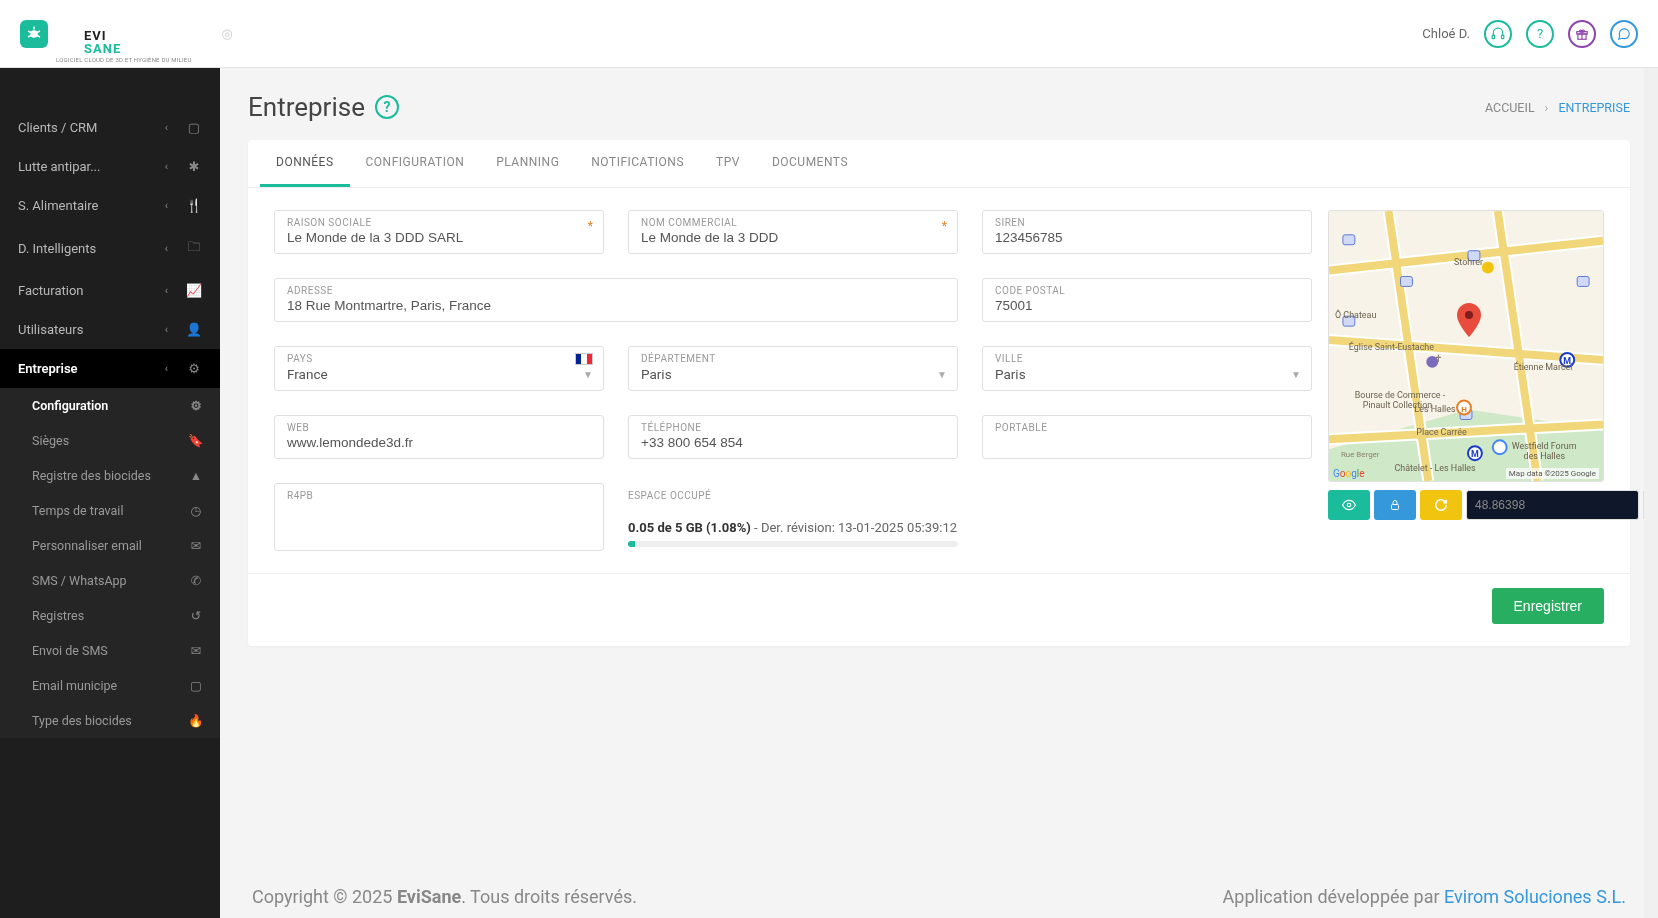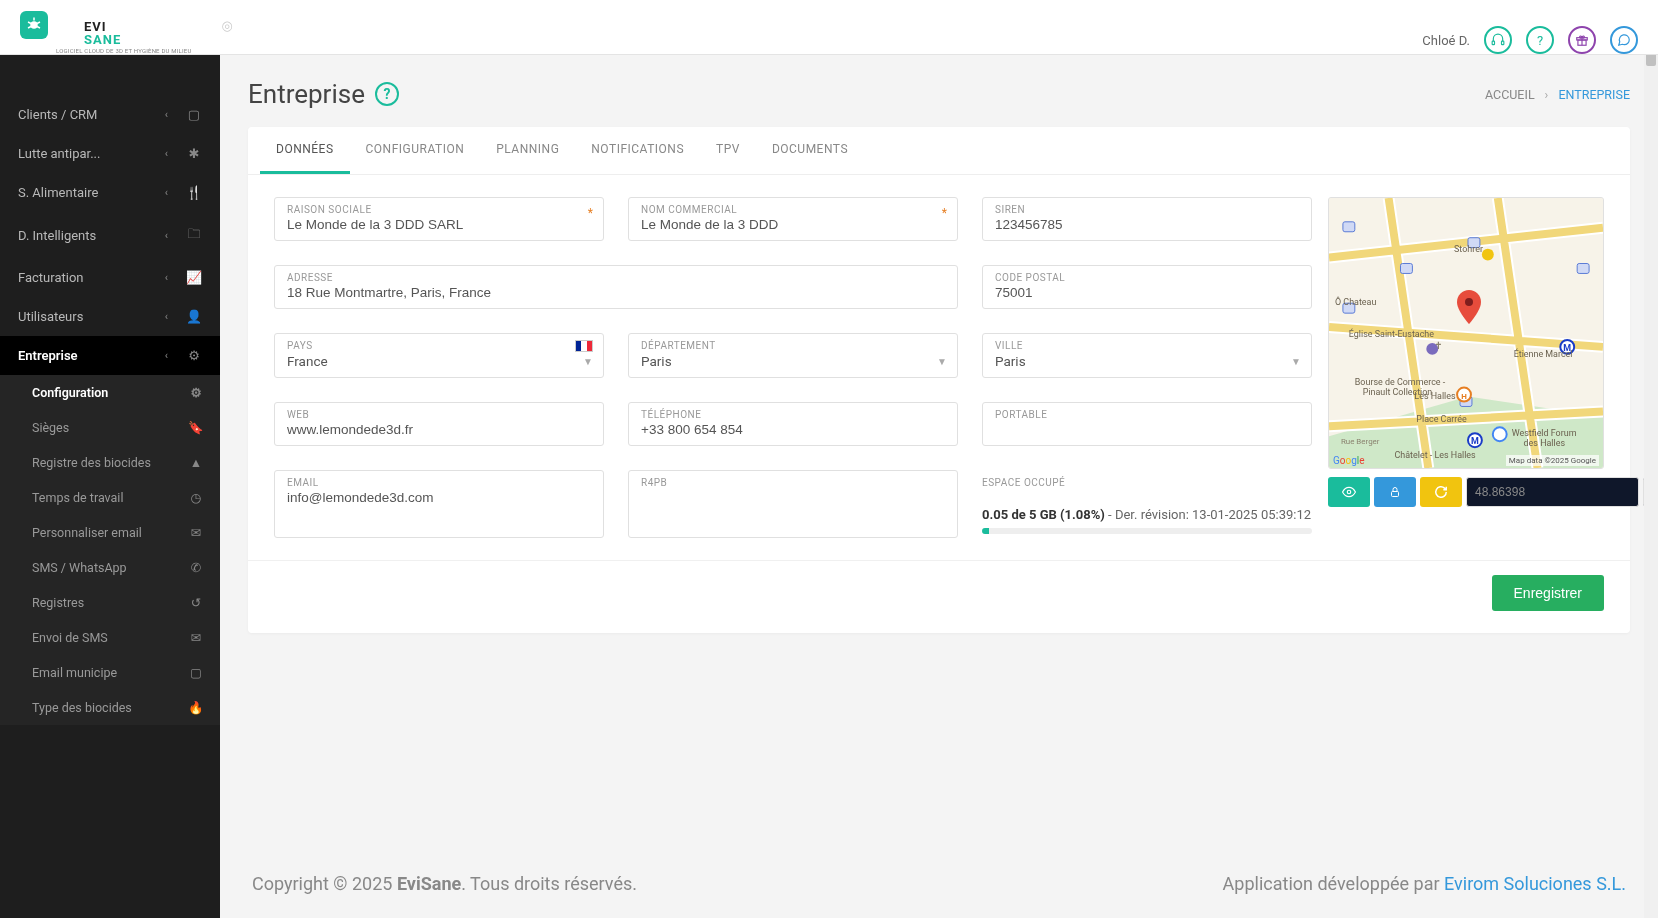--- a/index.html
+++ b/index.html
@@ -1,17 +1,17 @@
 <!DOCTYPE html>
 <html><head>
 <meta charset="utf-8">
 <style>
 * { box-sizing: border-box; margin: 0; padding: 0; }
 body { font-family: -apple-system, BlinkMacSystemFont, "Segoe UI", Roboto, Arial, sans-serif; background: #f4f4f4; color: #555; font-size: 13px; }
-.topbar { height: 55px; background: #fff; border-bottom: 1px solid #e4e4e4; display: flex; align-items: flex-end; padding: 0 20px; justify-content: space-between; position: relative; z-index: 10; }
+.topbar { height: 68px; background: #fff; border-bottom: 1px solid #e4e4e4; display: flex; align-items: center; padding: 0 20px; justify-content: space-between; position: relative; z-index: 10; }
 .topbar-left { display: flex; align-items: center; gap: 30px; }
 .logo { display: flex; align-items: center; gap: 8px; }
 .logo-badge { width: 28px; height: 28px; background: #1abc9c; border-radius: 6px; position: relative; display:flex; align-items:center; justify-content:center; }
 .logo-badge svg { width: 18px; height: 18px; }
 .logo-text { display:flex; flex-direction:column; line-height:1; }
 .logo-text .main { font-weight: 700; letter-spacing: 1px; }
 .logo-text .main .evi { color: #222; }
 .logo-text .main .sane { color: #1abc9c; }
 .logo-text .sub { font-size: 6px; color: #888; letter-spacing: 0.2px; margin-top: 2px; }
 .topbar-toggle { color: #ccc; cursor: pointer; }
@@ -293,24 +293,20 @@
           </div>
           <div class="field">
             <span class="flabel">TÉLÉPHONE</span>
             <input class="fvalue" value="+33 800 654 854" style="">
           </div>
           <div class="field">
             <span class="flabel">PORTABLE</span>
             <input class="fvalue" value="" style="">
           </div>
 
-          <div class="field">
-            <span class="flabel">EMAIL</span>
-            <input class="fvalue" value="info@lemondede3d.com" style="">
-          </div>
           <div class="field">
             <span class="flabel">R4PB</span>
             <input class="fvalue" value="" style="">
           </div>
           <div class="stat-block">
             <span class="flabel">ESPACE OCCUPÉ</span>
             <div class="stat-line"><b>0.05 de 5 GB (1.08%)</b><span> - Der. révision: 13-01-2025 05:39:12</span></div>
             <div class="prog">
                 <div class="prog-fill"></div>
               </div>

